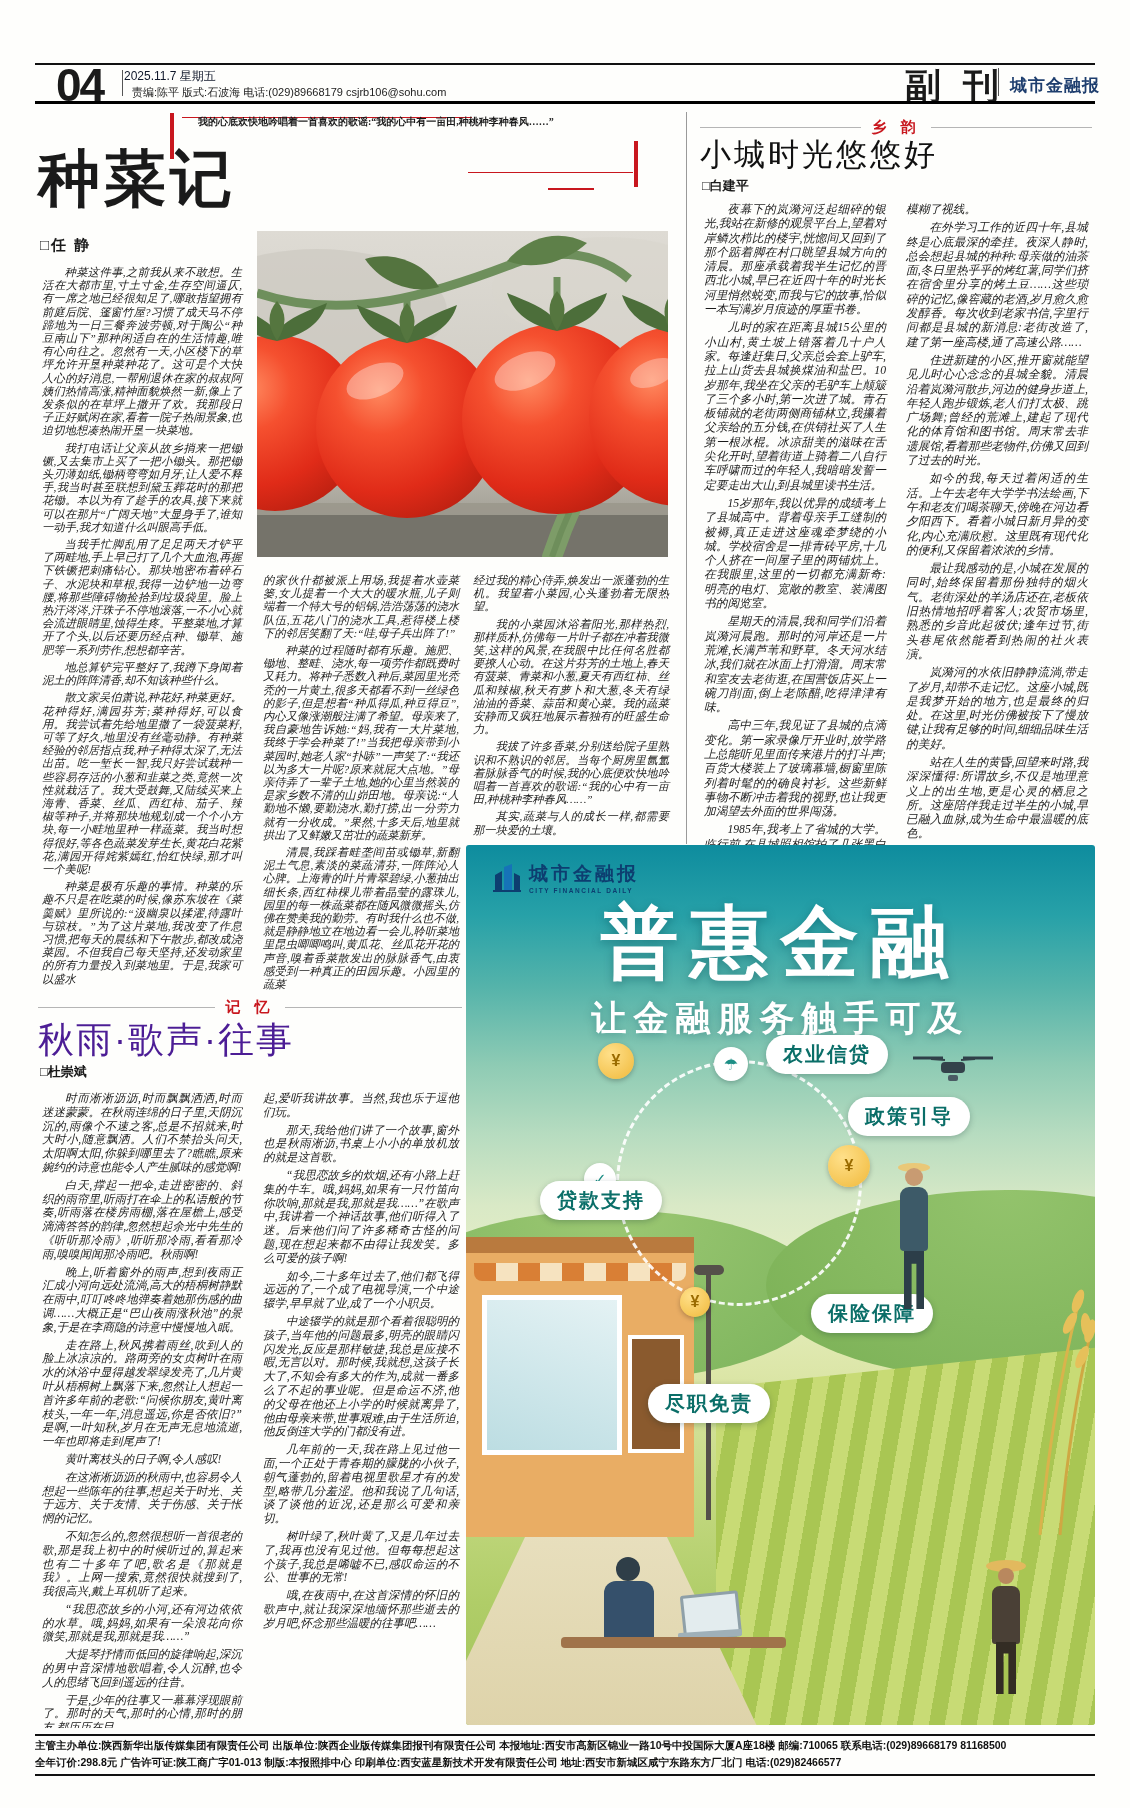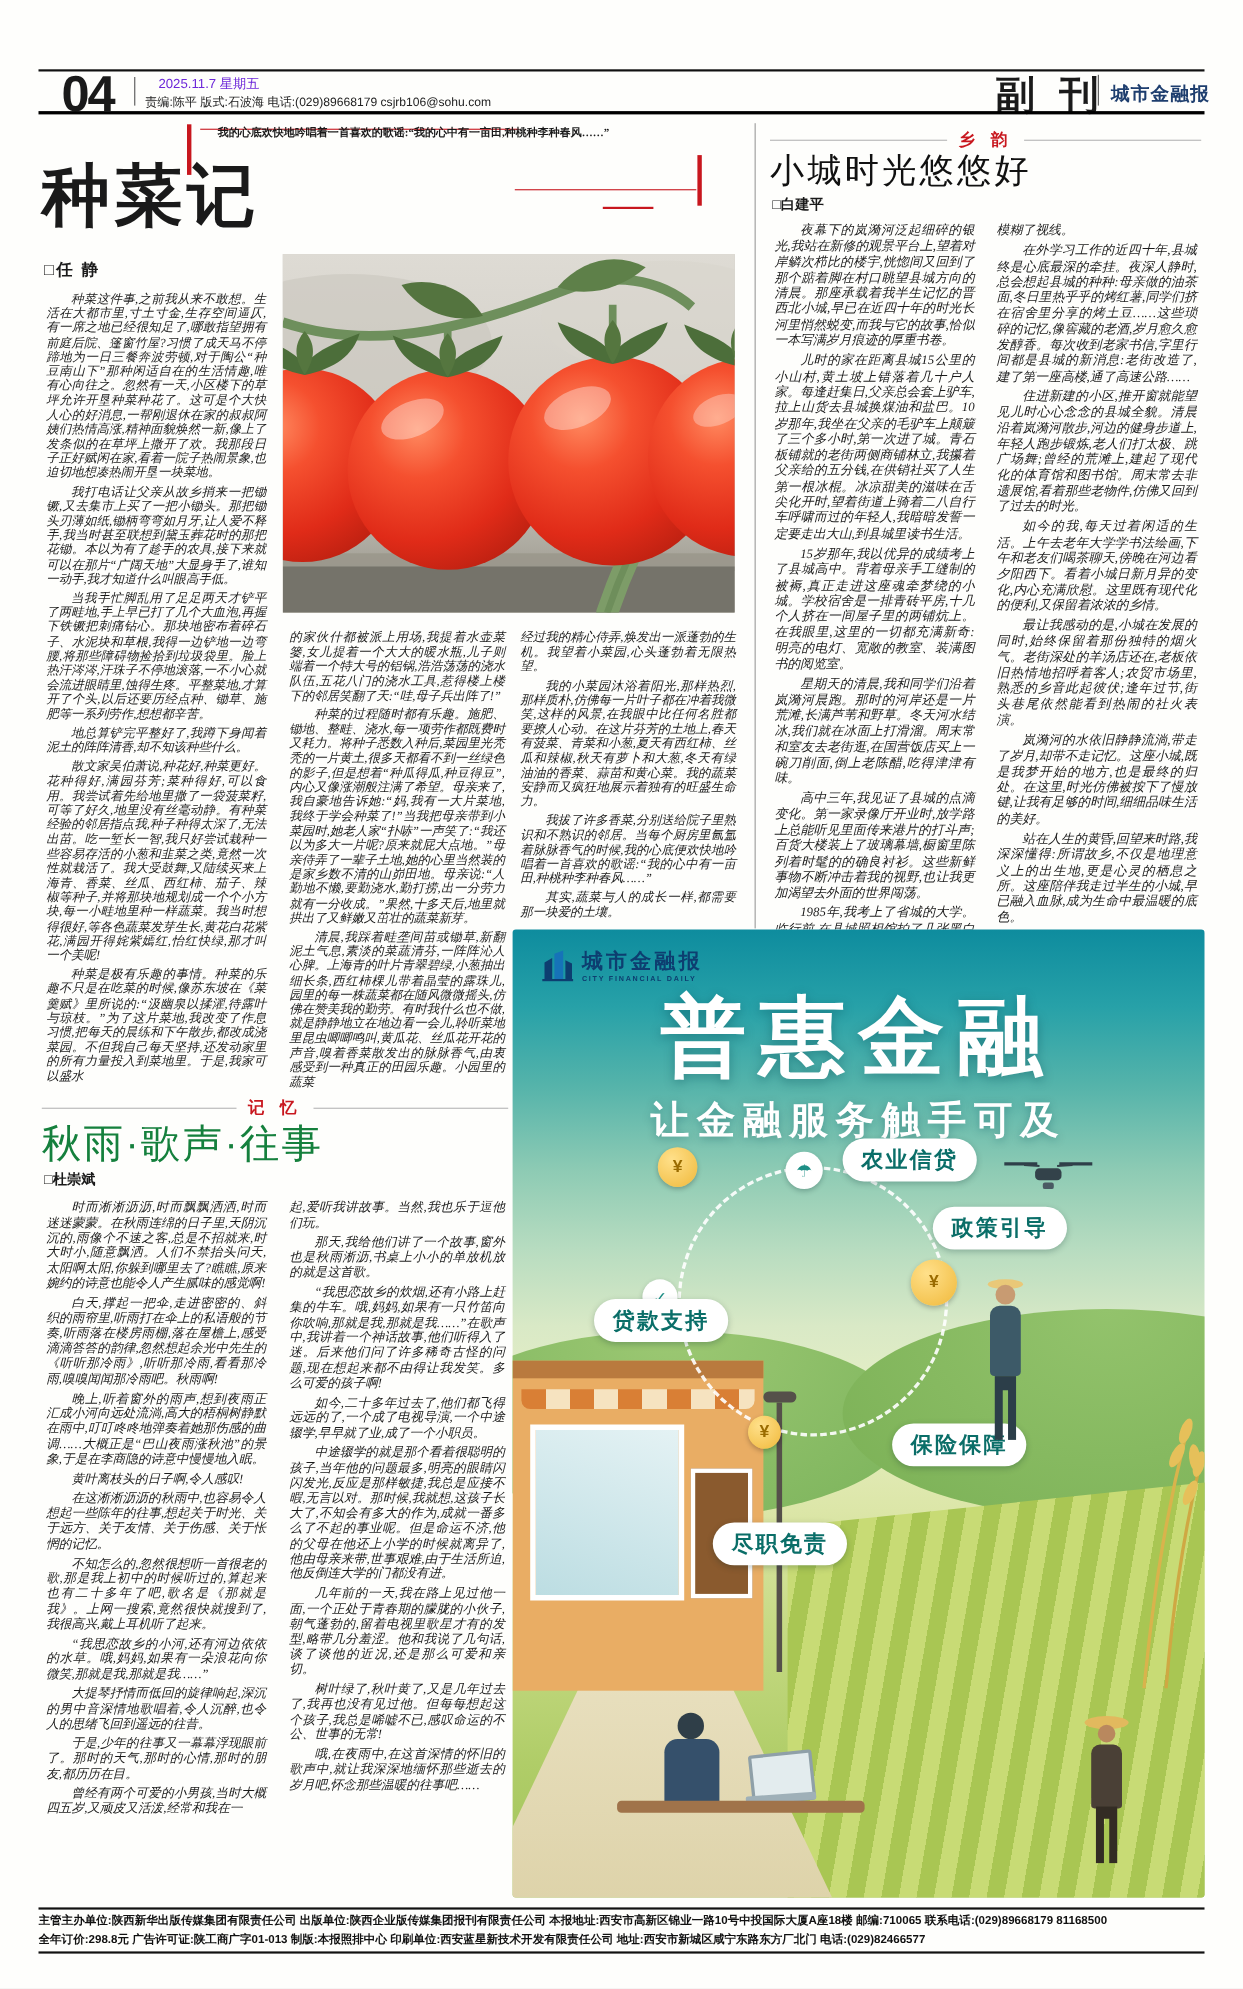--- a/index.html
+++ b/index.html
@@ -4,21 +4,21 @@
 <style>
   html,body{margin:0;padding:0;background:#e8e8e8;}
   .page{position:relative;width:1130px;height:1808px;background:#fefefc;margin:0 auto;
         font-family:"Liberation Serif","DejaVu Serif",serif;color:#1a1a1a;overflow:hidden;}
   .abs{position:absolute;}
   
   .rule-thin{position:absolute;left:35px;width:1060px;top:63px;height:2px;background:#111;}
   .rule-thick{position:absolute;left:35px;width:1060px;top:101px;height:3px;background:#000;}
   .hdr-num{left:56px;top:62px;font:900 46px "Liberation Sans",sans-serif;letter-spacing:-2px;line-height:1;}
   .hdr-vline{left:122px;top:70px;width:1px;height:26px;background:#555;}
-  .hdr-date{left:144px;top:68px;font:12px "Liberation Sans",sans-serif;color:#6d28d9;}
+  .hdr-date{left:124px;top:68px;font:12px "Liberation Sans",sans-serif;color:#0f172a;}
   .hdr-staff{left:132px;top:85px;font:11px "Liberation Sans",sans-serif;color:#222;}
   .hdr-section{left:905px;top:62px;font:700 36px "Liberation Sans",sans-serif;letter-spacing:6px;}
   .hdr-vline2{left:998px;top:68px;width:1px;height:28px;background:#555;}
   .hdr-masthead{left:1010px;top:74px;font:700 17px "Liberation Sans",sans-serif;color:var(--masthead_blue,#1e3e6e);letter-spacing:1px;}
   
   .lead{left:178px;top:114px;width:452px;font-size:10px;font-weight:700;line-height:1.6;text-indent:2em;}
   .lead-bar-l{left:170px;top:113px;width:4px;height:46px;background:var(--accent_red,#c8171e);}
   .lead-line-t{left:182px;top:117px;width:290px;height:1px;background:var(--accent_red,#c8171e);}
   .lead-line-b{left:468px;top:172px;width:165px;height:1px;background:var(--accent_red,#c8171e);}
   .lead-bar-r{left:634px;top:141px;width:4px;height:46px;background:var(--accent_red,#c8171e);}
@@ -41,21 +41,21 @@
   .xy-label{left:700px;top:118px;width:392px;}
   .jy-label{left:38px;top:998px;width:424px;}
   
   .vline-center{left:686px;top:112px;width:1px;height:732px;background:#9a9a9a;}
   .xy-title{left:700px;top:134px;font:400 31px "Liberation Sans",sans-serif;letter-spacing:3px;color:#111;}
   .xy-author{left:702px;top:177px;font:700 13px "Liberation Sans",sans-serif;}
   .xc{font-size:11.7px;line-height:14.3px;}
   .xc1{left:700px;top:199px;width:190px;height:646px;}
   .xc2{left:902px;top:199px;width:190px;height:646px;}
   
-  .jy-title{left:38px;top:1016px;font:400 36px "Liberation Sans",sans-serif;letter-spacing:2px;color:#15803d;}
+  .jy-title{left:38px;top:1016px;font:400 36px "Liberation Sans",sans-serif;letter-spacing:2px;color:#4c1d95;}
   .jy-author{left:40px;top:1063px;font:700 13px "Liberation Sans",sans-serif;}
   .jc{font-size:11.5px;line-height:13.8px;}
   .jc1{left:38px;top:1088px;width:208px;height:640px;}
   .jc2{left:259px;top:1088px;width:204px;height:640px;}
   
   .ad{left:466px;top:845px;width:629px;height:880px;overflow:hidden;border-radius:3px;
       background:linear-gradient(180deg,#0e8c9e 0%,#27a1a8 8%,#54b3aa 16%,#8ecbb4 25%,#b7dcc0 33%,#d9e9c6 41%,#e7efc4 49%,#dce6a8 60%,#c6da84 72%,#b0cd68 86%,#a0c35a 100%);}
   .ad *{position:absolute;}
   .ad-logo{left:26px;top:16px;display:flex;gap:7px;align-items:center;position:absolute;}
   .ad-logo svg{position:static;}
@@ -236,20 +236,21 @@
     <span class="sl-line"></span>
     <span class="sl-text">记 忆</span>
     <span class="sl-line"></span>
   </div>
   <div class="abs jy-title">秋雨·歌声·往事</div>
   <div class="abs jy-author">□杜崇斌</div>
   <div class="abs textcol jc jc1">
       <p>时而淅淅沥沥,时而飘飘洒洒,时而迷迷蒙蒙。在秋雨连绵的日子里,天阴沉沉的,雨像个不速之客,总是不招就来,时大时小,随意飘洒。人们不禁抬头问天,太阳啊太阳,你躲到哪里去了?瞧瞧,原来婉约的诗意也能令人产生腻味的感觉啊!</p>
       <p>白天,撑起一把伞,走进密密的、斜织的雨帘里,听雨打在伞上的私语般的节奏,听雨落在楼房雨棚,落在屋檐上,感受滴滴答答的韵律,忽然想起余光中先生的《听听那冷雨》,听听那冷雨,看看那冷雨,嗅嗅闻闻那冷雨吧。秋雨啊!</p>
       <p>晚上,听着窗外的雨声,想到夜雨正汇成小河向远处流淌,高大的梧桐树静默在雨中,叮叮咚咚地弹奏着她那伤感的曲调……大概正是“巴山夜雨涨秋池”的景象,于是在李商隐的诗意中慢慢地入眠。</p>
+      <p>走在路上,秋风携着雨丝,吹到人的脸上冰凉凉的。路两旁的女贞树叶在雨水的沐浴中显得越发翠绿发亮了,几片黄叶从梧桐树上飘落下来,忽然让人想起一首许多年前的老歌:“问候你朋友,黄叶离枝头,一年一年,消息遥远,你是否依旧?”是啊,一叶知秋,岁月在无声无息地流逝,一年也即将走到尾声了!</p>
       <p>黄叶离枝头的日子啊,令人感叹!</p>
       <p>在这淅淅沥沥的秋雨中,也容易令人想起一些陈年的往事,想起关于时光、关于远方、关于友情、关于伤感、关于怅惘的记忆。</p>
       <p>不知怎么的,忽然很想听一首很老的歌,那是我上初中的时候听过的,算起来也有二十多年了吧,歌名是《那就是我》。上网一搜索,竟然很快就搜到了,我很高兴,戴上耳机听了起来。</p>
       <p>“我思恋故乡的小河,还有河边依依的水草。哦,妈妈,如果有一朵浪花向你微笑,那就是我,那就是我……”</p>
       <p>大提琴抒情而低回的旋律响起,深沉的男中音深情地歌唱着,令人沉醉,也令人的思绪飞回到遥远的往昔。</p>
       <p>于是,少年的往事又一幕幕浮现眼前了。那时的天气,那时的心情,那时的朋友,都历历在目。</p>
       <p>曾经有两个可爱的小男孩,当时大概四五岁,又顽皮又活泼,经常和我在一</p>
     </div>
   <div class="abs textcol jc jc2 cont">
       <p>起,爱听我讲故事。当然,我也乐于逗他们玩。</p>

